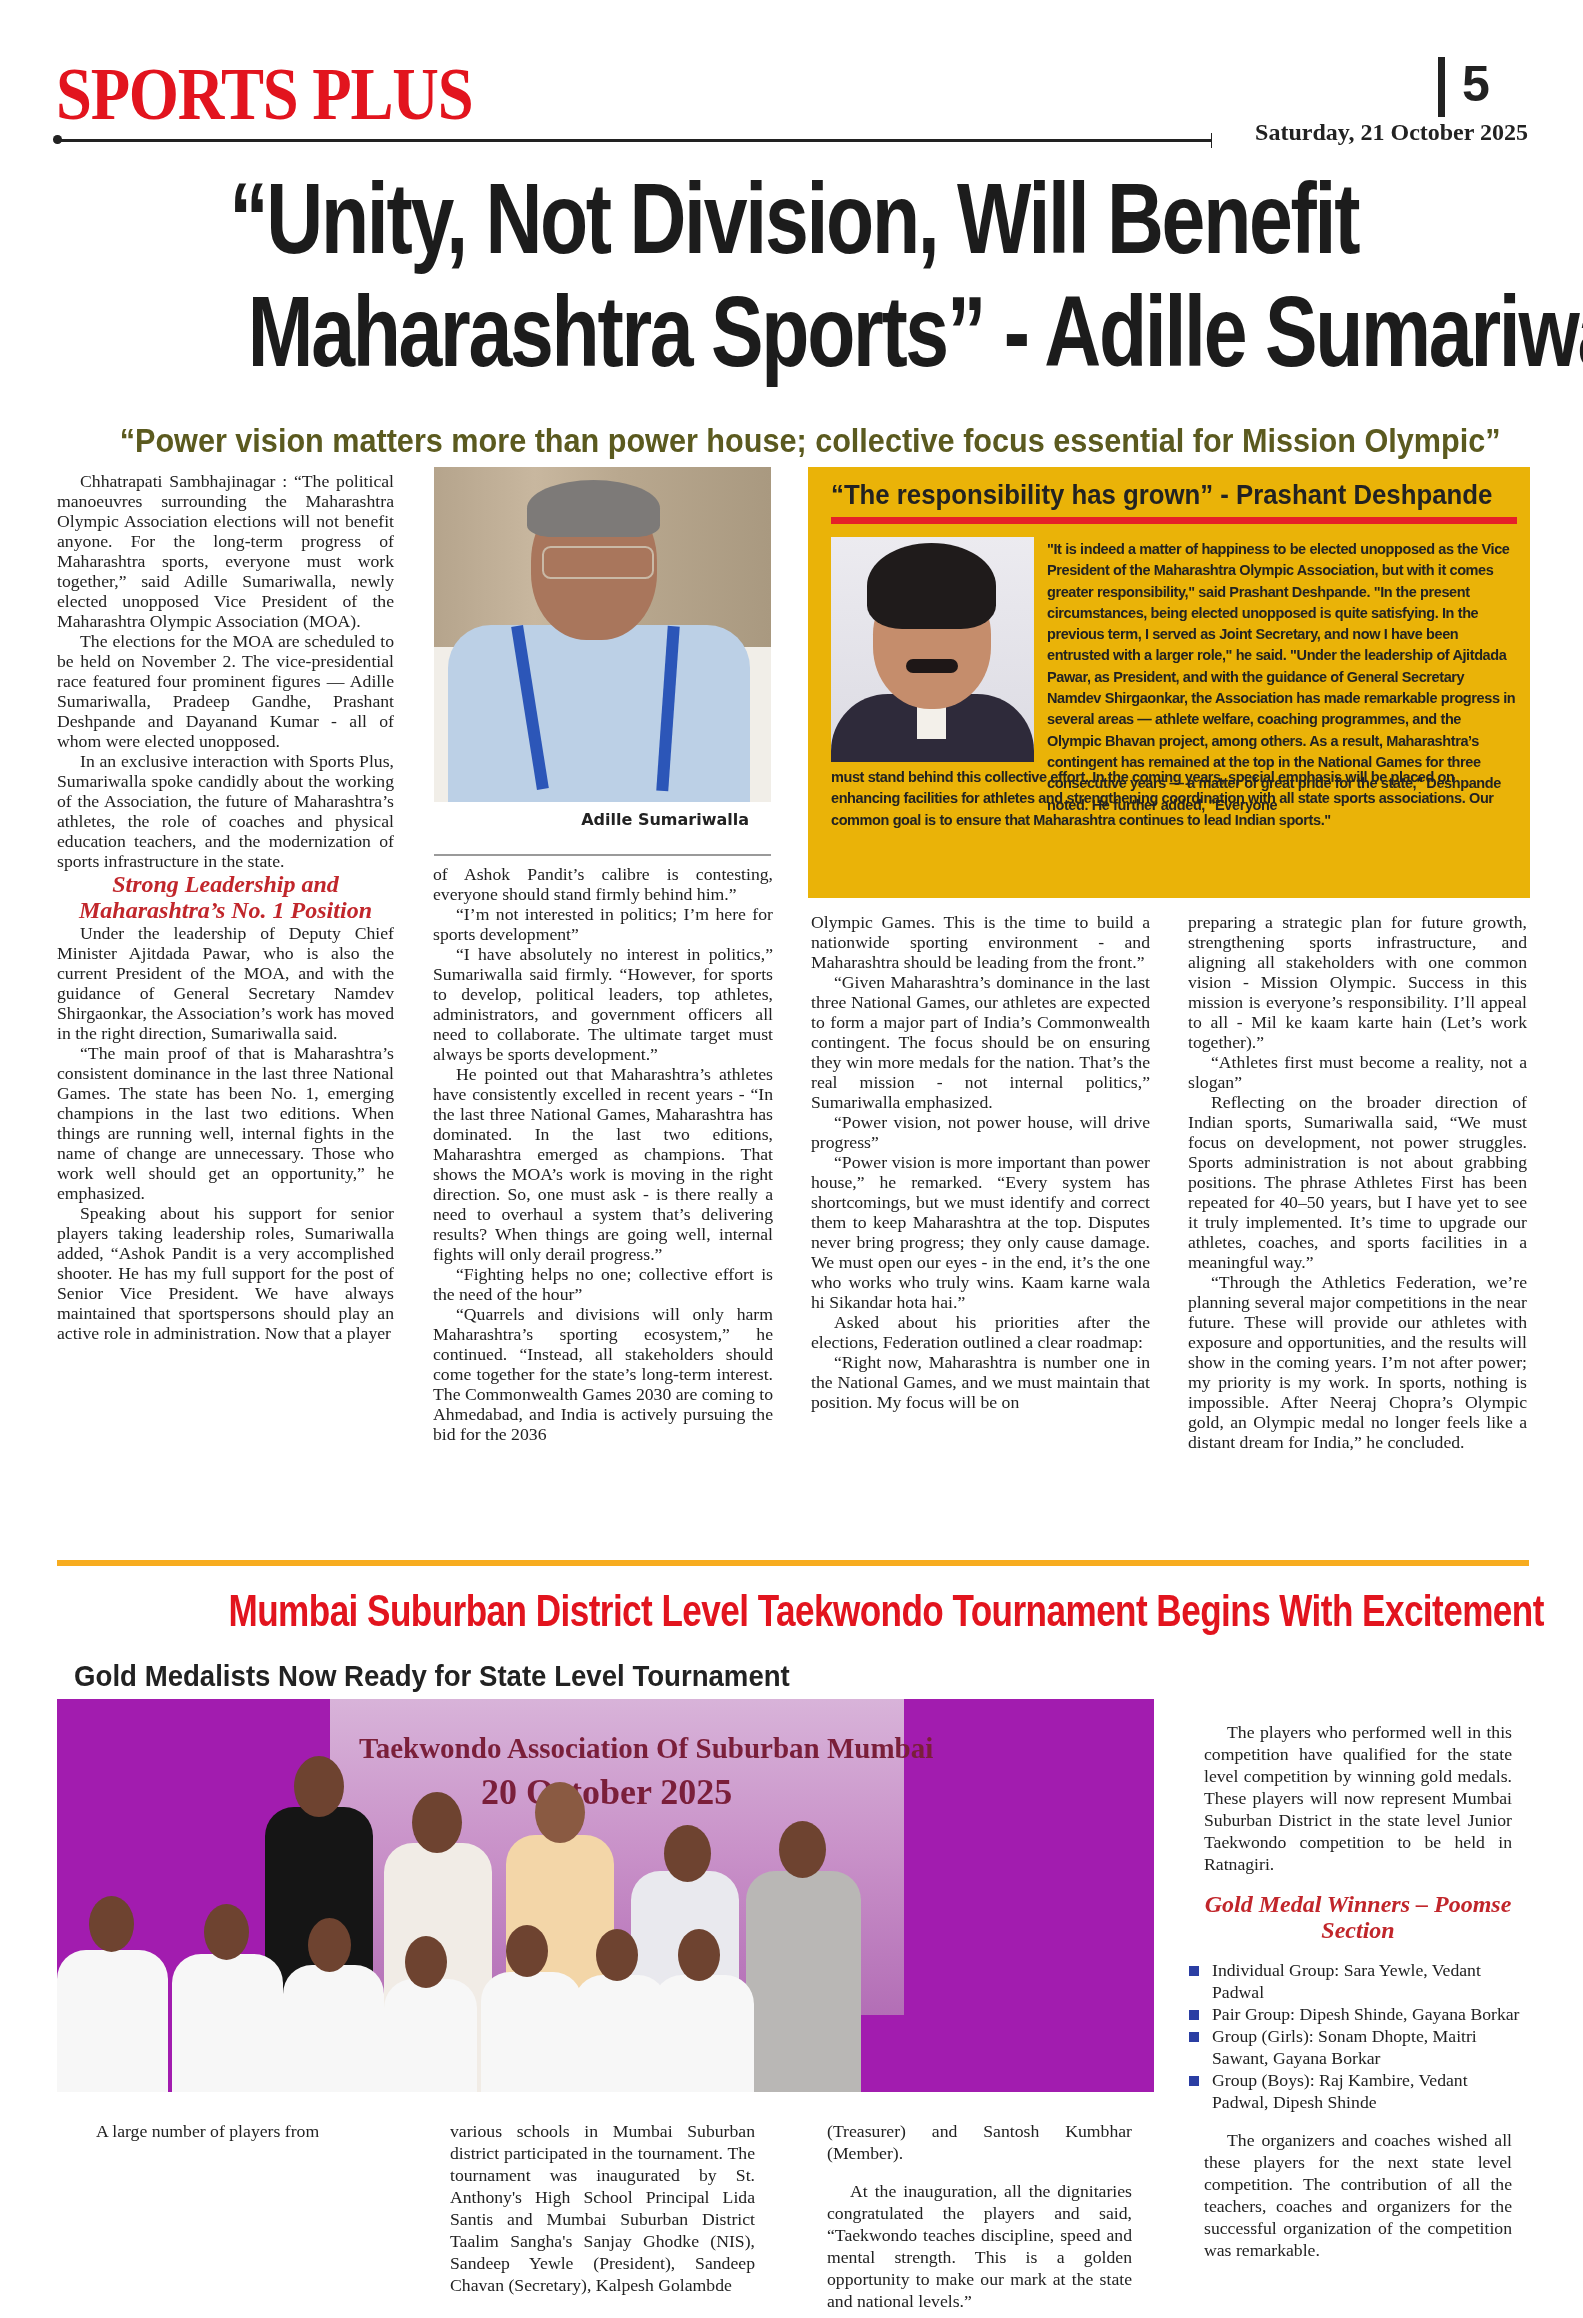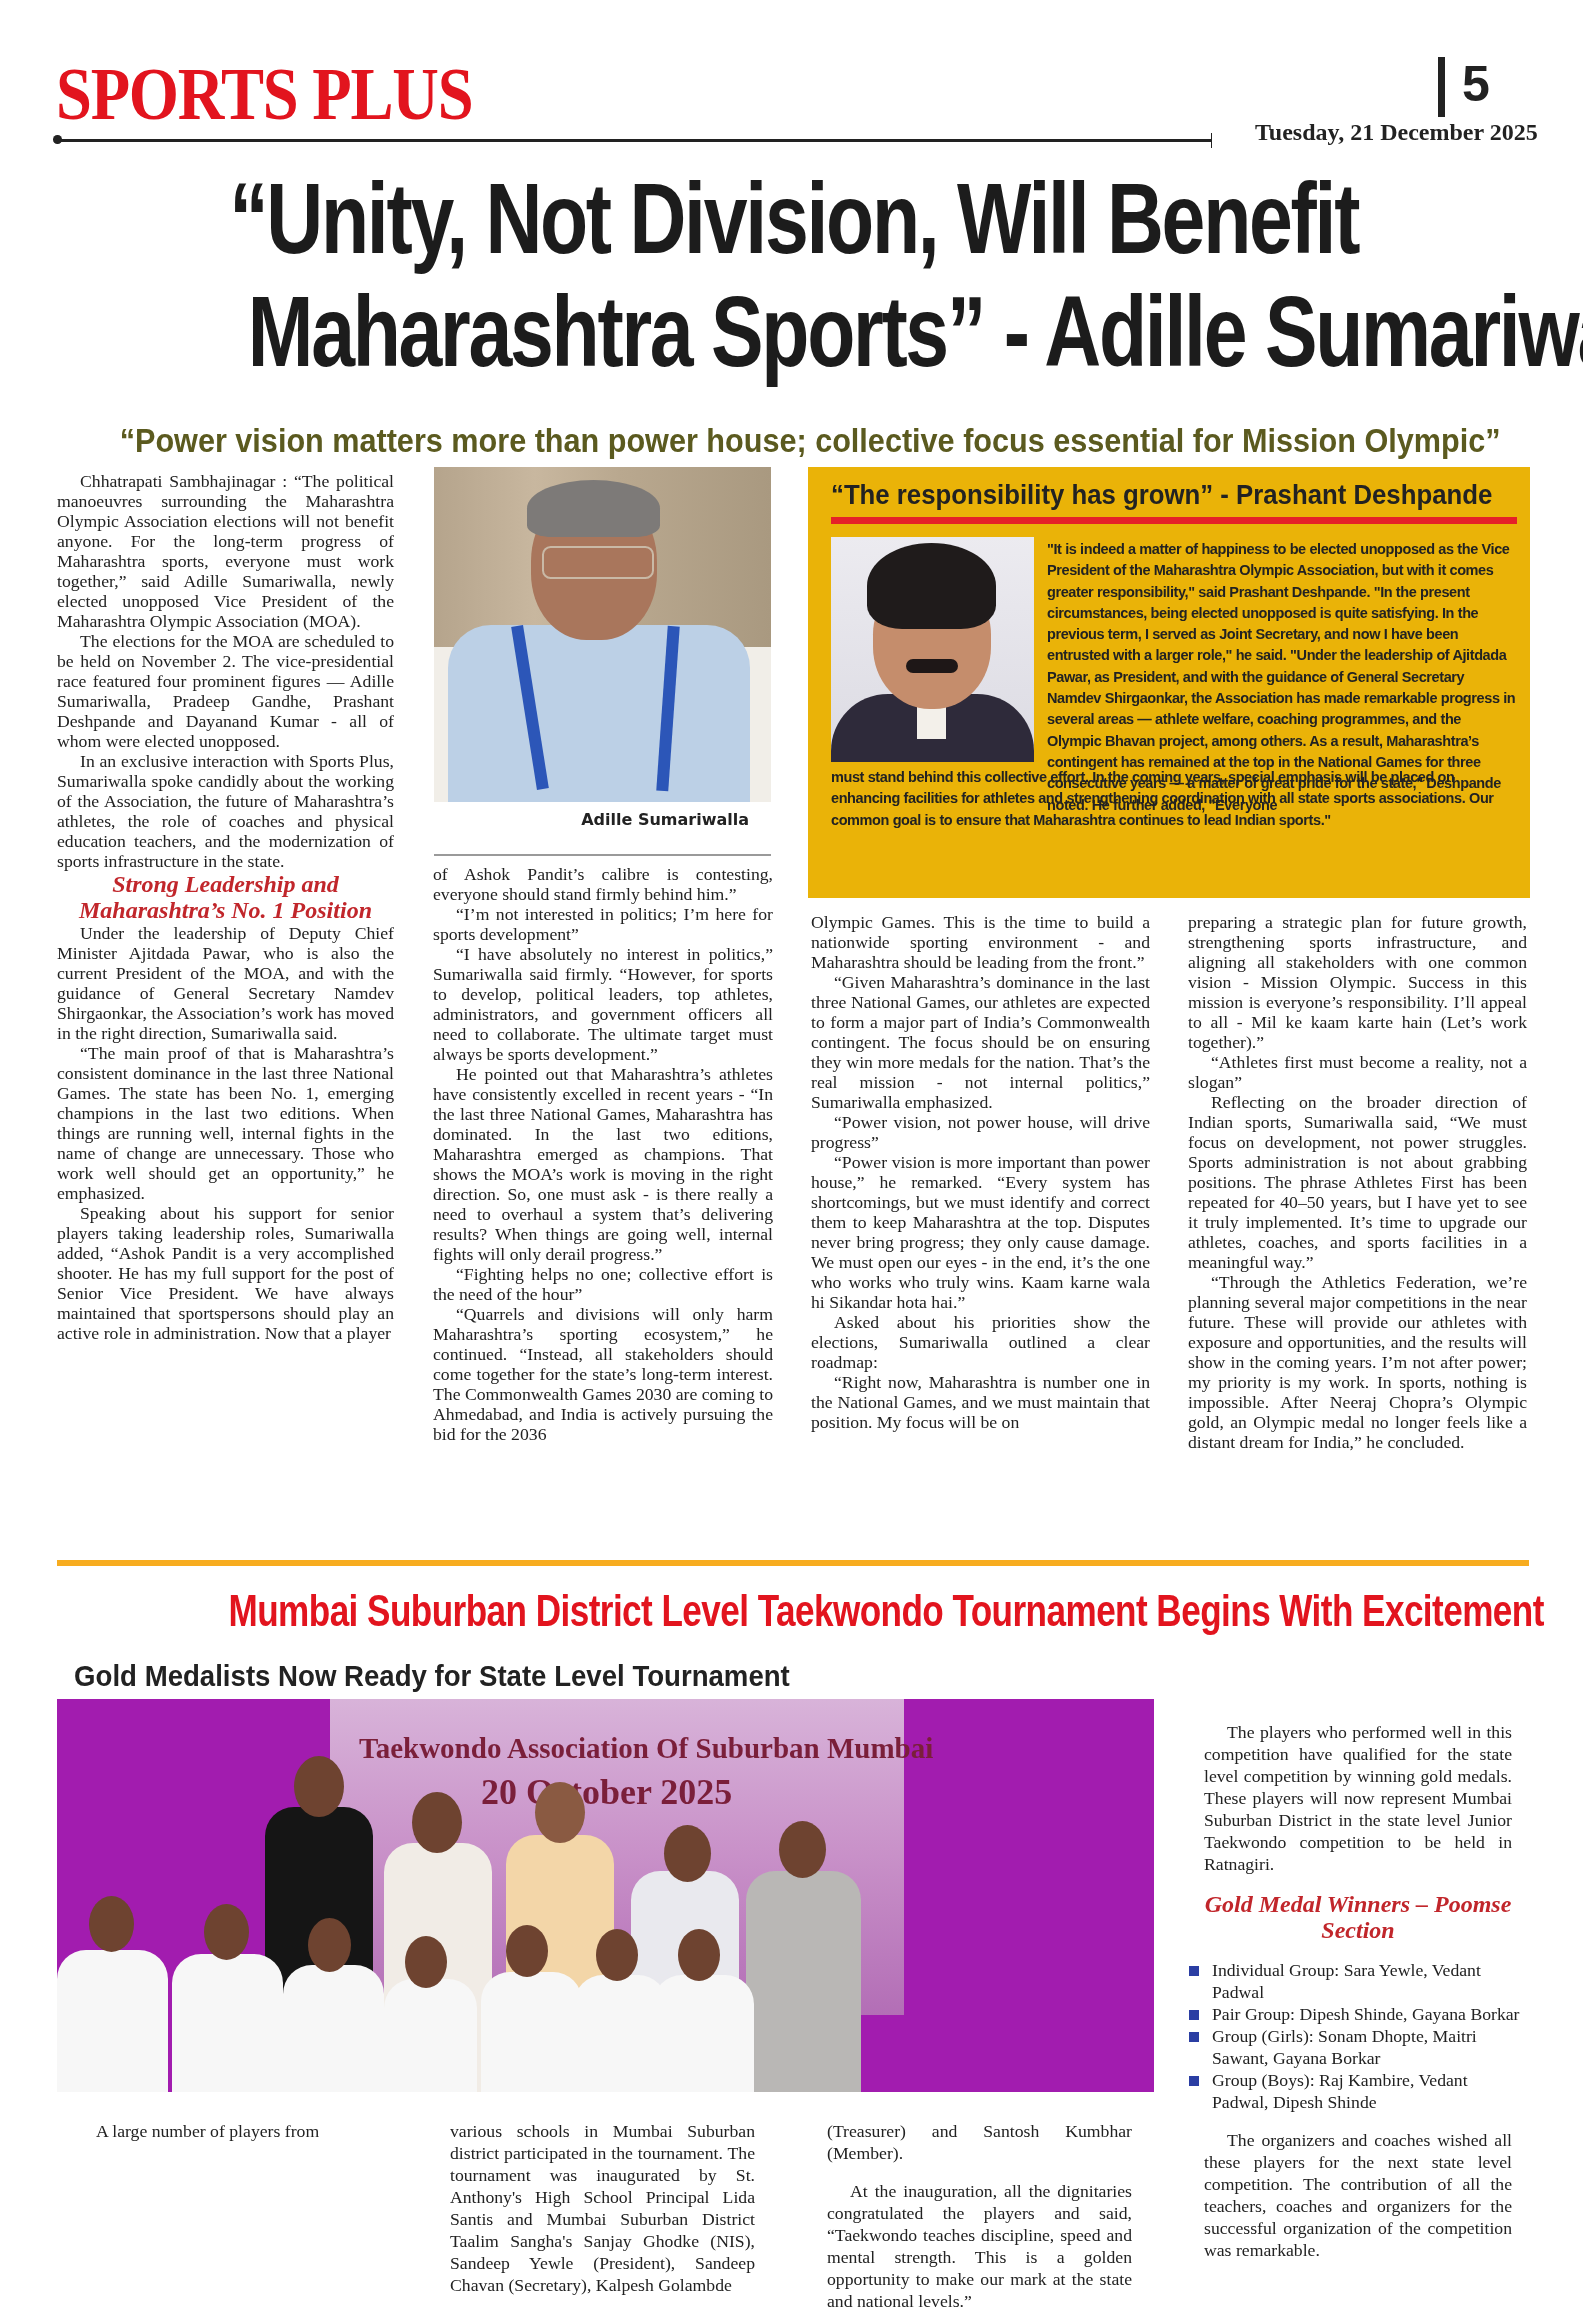--- a/index.html
+++ b/index.html
@@ -82,21 +82,21 @@
   .winners li { position: relative; padding-left: 24px; text-align: left; }
   .winners li .sq { position: absolute; left: 1.4px; top: 6.5px; width: 10px; height: 10px; background: #2b3ea3; }
 </style>
 </head>
 <body>
 
 <div class="abs brand">SPORTS PLUS</div>
 <div class="abs pagebar"></div>
 <div class="abs pagenum">5</div>
 <div class="abs rule-top"></div>
-<div class="abs dateline">Tuesday, 21 December 2025</div>
+<div class="abs dateline">Saturday, 21 October 2025</div>
 
 <div class="abs headline">
   <span>“Unity, Not Division, Will Benefit</span><br>
   <span>Maharashtra Sports” - Adille Sumariwalla</span>
 </div>
 <div class="abs subhead"><span>“Power vision matters more than power house; collective focus essential for Mission Olympic”</span></div>
 
 <div class="abs col col1">
   <p>Chhatrapati Sambhajinagar : “The political manoeuvres surrounding the Maharashtra Olympic Association elections will not benefit anyone. For the long-term progress of Maharashtra sports, everyone must work together,” said Adille Sumariwalla, newly elected unopposed Vice President of the Maharashtra Olympic Association (MOA).</p>
   <p>The elections for the MOA are scheduled to be held on November 2. The vice-presidential race featured four prominent figures — Adille Sumariwalla, Pradeep Gandhe, Prashant Deshpande and Dayanand Kumar - all of whom were elected unopposed.</p>
@@ -140,21 +140,21 @@
   </div>
   <div class="sb-text sb-text-a">"It is indeed a matter of happiness to be elected unopposed as the Vice President of the Maharashtra Olympic Association, but with it comes greater responsibility," said Prashant Deshpande. "In the present circumstances, being elected unopposed is quite satisfying. In the previous term, I served as Joint Secretary, and now I have been entrusted with a larger role," he said. "Under the leadership of Ajitdada Pawar, as President, and with the guidance of General Secretary Namdev Shirgaonkar, the Association has made remarkable progress in several areas — athlete welfare, coaching programmes, and the Olympic Bhavan project, among others. As a result, Maharashtra’s contingent has remained at the top in the National Games for three consecutive years — a matter of great pride for the state," Deshpande noted. He further added, "Everyone</div>
   <div class="sb-text sb-text-b">must stand behind this collective effort. In the coming years, special emphasis will be placed on enhancing facilities for athletes and strengthening coordination with all state sports associations. Our common goal is to ensure that Maharashtra continues to lead Indian sports."</div>
 </div>
 
 <div class="abs col col3">
   <p style="text-indent:0">Olympic Games. This is the time to build a nationwide sporting environment - and Maharashtra should be leading from the front.”</p>
   <p>“Given Maharashtra’s dominance in the last three National Games, our athletes are expected to form a major part of India’s Commonwealth contingent. The focus should be on ensuring they win more medals for the nation. That’s the real mission - not internal politics,” Sumariwalla emphasized.</p>
   <p>“Power vision, not power house, will drive progress”</p>
   <p>“Power vision is more important than power house,” he remarked. “Every system has shortcomings, but we must identify and correct them to keep Maharashtra at the top. Disputes never bring progress; they only cause damage. We must open our eyes - in the end, it’s the one who works who truly wins. Kaam karne wala hi Sikandar hota hai.”</p>
-  <p>Asked about his priorities show the elections, Sumariwalla outlined a clear roadmap:</p>
+  <p>Asked about his priorities after the elections, Federation outlined a clear roadmap:</p>
   <p>“Right now, Maharashtra is number one in the National Games, and we must maintain that position. My focus will be on</p>
 </div>
 
 <div class="abs col col4">
   <p style="text-indent:0">preparing a strategic plan for future growth, strengthening sports infrastructure, and aligning all stakeholders with one common vision - Mission Olympic. Success in this mission is everyone’s responsibility. I’ll appeal to all - Mil ke kaam karte hain (Let’s work together).”</p>
   <p>“Athletes first must become a reality, not a slogan”</p>
   <p>Reflecting on the broader direction of Indian sports, Sumariwalla said, “We must focus on development, not power struggles. Sports administration is not about grabbing positions. The phrase Athletes First has been repeated for 40–50 years, but I have yet to see it truly implemented. It’s time to upgrade our athletes, coaches, and sports facilities in a meaningful way.”</p>
   <p>“Through the Athletics Federation, we’re planning several major competitions in the near future. These will provide our athletes with exposure and opportunities, and the results will show in the coming years. I’m not after power; my priority is my work. In sports, nothing is impossible. After Neeraj Chopra’s Olympic gold, an Olympic medal no longer feels like a distant dream for India,” he concluded.</p>
 </div>
 

